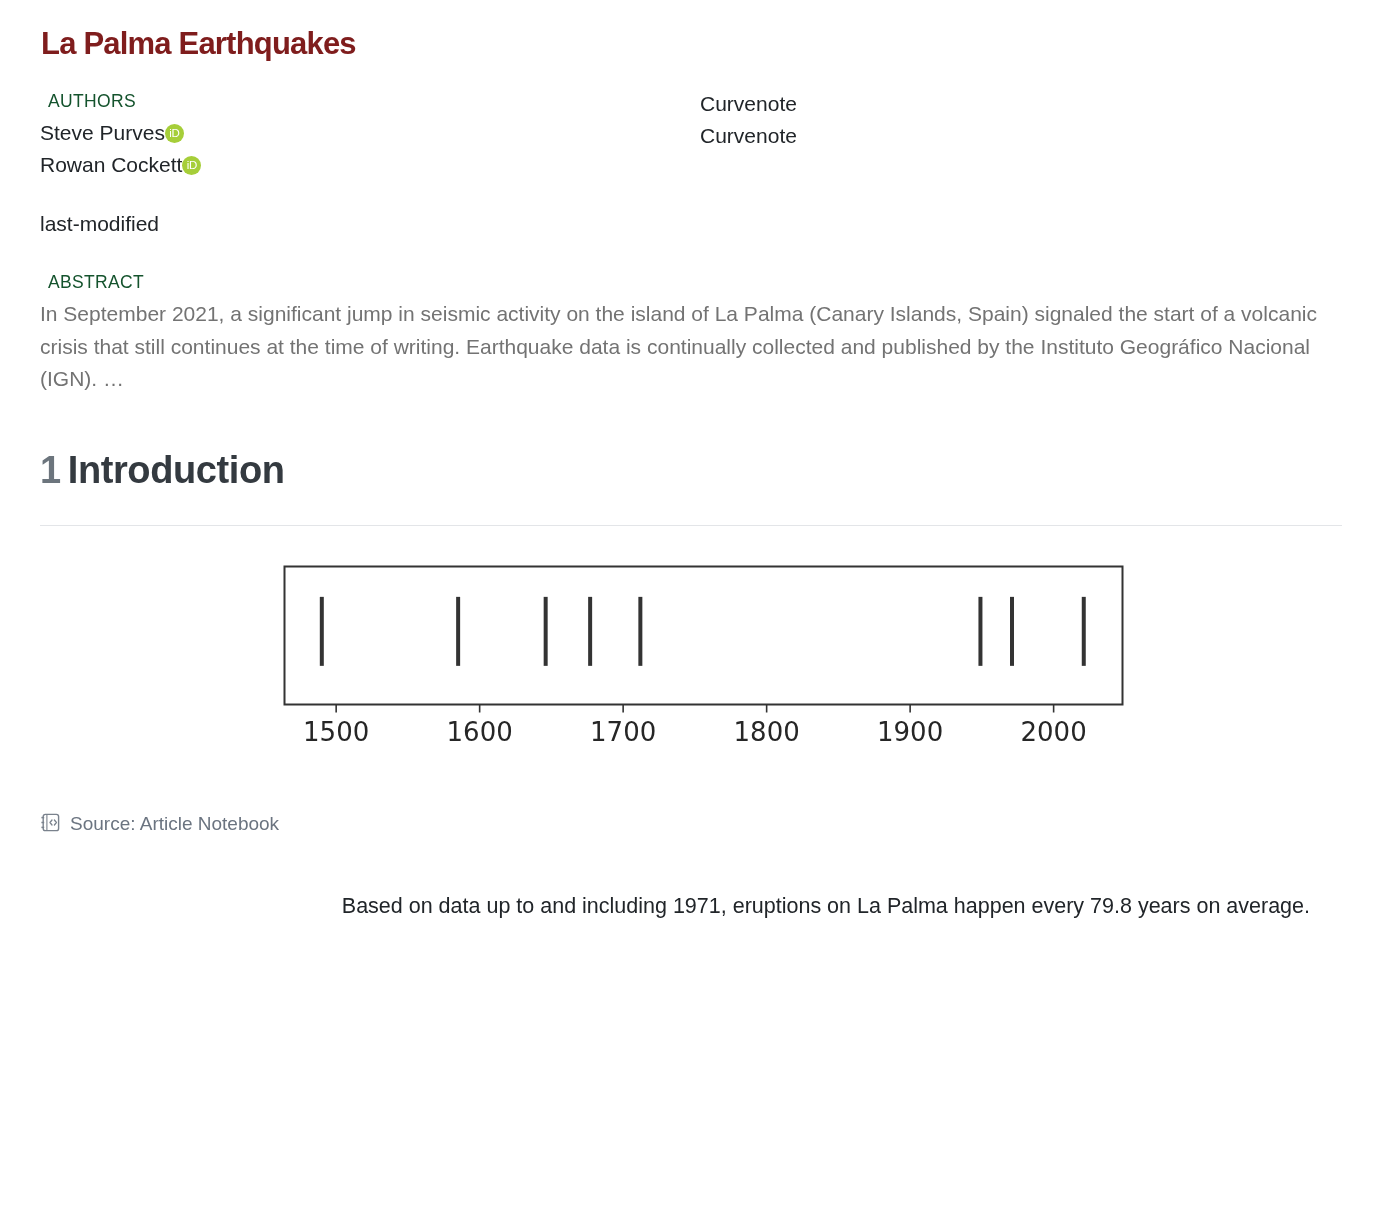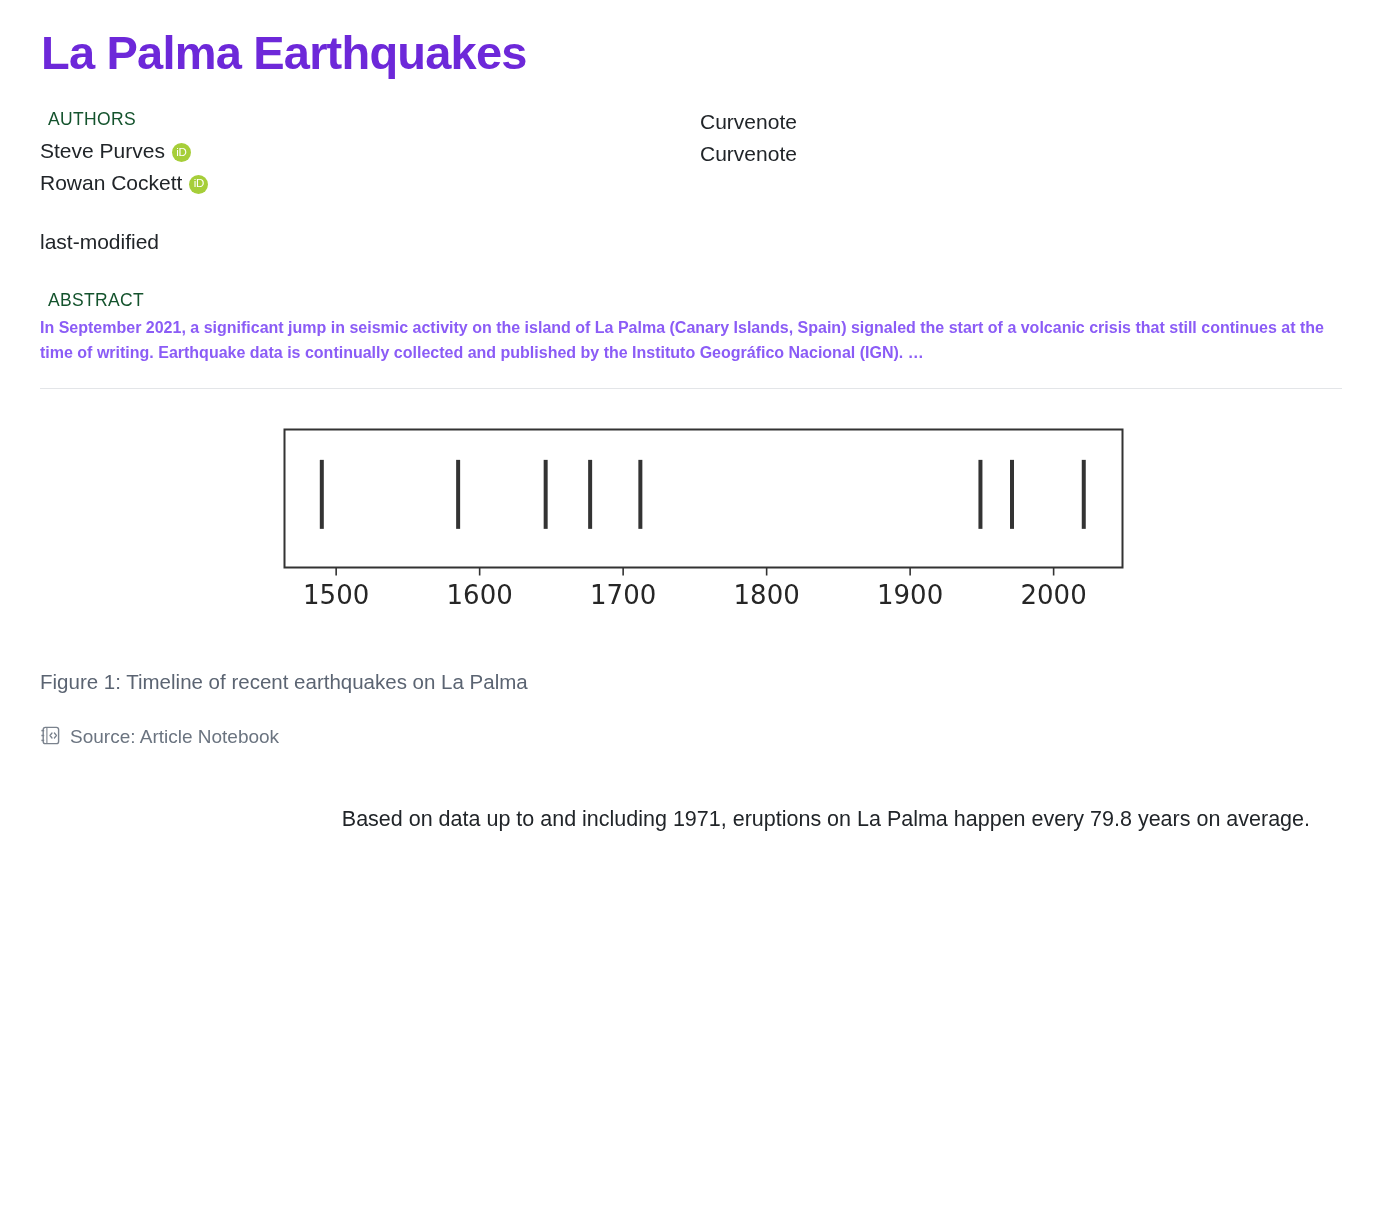--- a/index.html
+++ b/index.html
@@ -18,24 +18,24 @@
   }
 
   .page {
     position: relative;
     width: 1382px;
     padding: 0 40px;
   }
 
   
   .doc-title {
-    font-size: 47px;
+    font-size: 31px;
     line-height: 1.15;
     font-weight: bold;
-    color: #6d28d9;
+    color: #7f1d1d;
     letter-spacing: -0.8px;
     margin: 26px 0 0 1px;
   }
 
   
   .meta-grid {
     display: flex;
     margin-top: 26px;
   }
   .meta-col-left { width: 660px; }
@@ -51,21 +51,20 @@
     margin-left: 8px;
   }
   .meta-value {
     font-size: 21px;
     line-height: 1.52;
     color: #212529;
   }
   .author-row {
     display: flex;
     align-items: center;
-    gap: 7px;
     line-height: 1.52;
   }
 
   
   .orcid {
     display: inline-flex;
     align-items: center;
     justify-content: center;
     width: 19px;
     height: 19px;
@@ -79,26 +78,25 @@
     flex: 0 0 auto;
     position: relative;
     top: 1px;
     text-decoration: none;
   }
 
   .published-block { margin-top: 27px; }
   .abstract-block { margin-top: 29px; }
 
   .abstract-text {
-    font-size: 16px;
+    font-size: 21px;
     line-height: 1.56;
-    color: #8b5cf6;
+    color: #737373;
     max-width: 1303px;
     margin-top: 2px;
-    font-weight: bold;
   }
 
   
   .section-heading {
     margin-top: 52px;
     font-size: 38px;
     font-weight: bold;
     letter-spacing: -0.4px;
     color: #343a40;
     line-height: 1.2;
@@ -189,20 +187,23 @@
 
   <div class="published-block">
     <div class="meta-value">last-modified</div>
   </div>
 
   <div class="abstract-block">
     <div class="meta-label">ABSTRACT</div>
     <p class="abstract-text">In September 2021, a significant jump in seismic activity on the island of La Palma (Canary Islands, Spain) signaled the start of a volcanic crisis that still continues at the time of writing. Earthquake data is continually collected and published by the Instituto Geográfico Nacional (IGN). …</p>
   </div>
 
+  <h2 class="section-heading">
+    <span class="section-number">1</span><span>Introduction</span>
+  </h2>
   <hr class="heading-rule">
 
   <figure class="timeline-figure">
     <div class="plot-wrap">
       <svg class="plot-svg" id="timeline-svg" width="1302" height="228" viewBox="0 0 1302 228">
 
         <rect id="plot-frame" x="244.5" y="10.5" width="838" height="138" fill="none" stroke="#333333" stroke-width="2"></rect>
         <g id="event-marks">
             <line x1="281.81" x2="281.81" y1="40.86" y2="109.86" stroke="#333333" stroke-width="4"></line>
             <line x1="418.13" x2="418.13" y1="40.86" y2="109.86" stroke="#333333" stroke-width="4"></line>
@@ -225,21 +226,20 @@
             <text x="296.16" y="184.50" text-anchor="middle" font-size="26" font-family="&quot;DejaVu Sans&quot;, sans-serif" fill="#262626">1500</text>
             <text x="439.65" y="184.50" text-anchor="middle" font-size="26" font-family="&quot;DejaVu Sans&quot;, sans-serif" fill="#262626">1600</text>
             <text x="583.14" y="184.50" text-anchor="middle" font-size="26" font-family="&quot;DejaVu Sans&quot;, sans-serif" fill="#262626">1700</text>
             <text x="726.64" y="184.50" text-anchor="middle" font-size="26" font-family="&quot;DejaVu Sans&quot;, sans-serif" fill="#262626">1800</text>
             <text x="870.13" y="184.50" text-anchor="middle" font-size="26" font-family="&quot;DejaVu Sans&quot;, sans-serif" fill="#262626">1900</text>
             <text x="1013.62" y="184.50" text-anchor="middle" font-size="26" font-family="&quot;DejaVu Sans&quot;, sans-serif" fill="#262626">2000</text>
           </g>
       </svg>
     </div>
 
-    <figcaption class="figure-caption">Figure 1: Timeline of recent earthquakes on La Palma</figcaption>
   </figure>
 
   <div class="source-line">
     <svg class="nb-icon" width="21" height="21" viewBox="0 0 21 21">
       <rect x="3.2" y="2.4" width="15.4" height="16.2" rx="2.2" ry="2.2" fill="none" stroke="#7a828d" stroke-width="1.4"></rect>
       <line x1="6.9" y1="2.4" x2="6.9" y2="18.6" stroke="#7a828d" stroke-width="1.1"></line>
       <line x1="1.4" y1="5.6" x2="4.2" y2="5.6" stroke="#7a828d" stroke-width="1.5"></line>
       <line x1="1.4" y1="10.5" x2="4.2" y2="10.5" stroke="#7a828d" stroke-width="1.5"></line>
       <line x1="1.4" y1="15.4" x2="4.2" y2="15.4" stroke="#7a828d" stroke-width="1.5"></line>
       <polyline points="12.0,8.0 10.0,10.5 12.0,13.0" fill="none" stroke="#7a828d" stroke-width="1.3" stroke-linecap="round" stroke-linejoin="round"></polyline>

